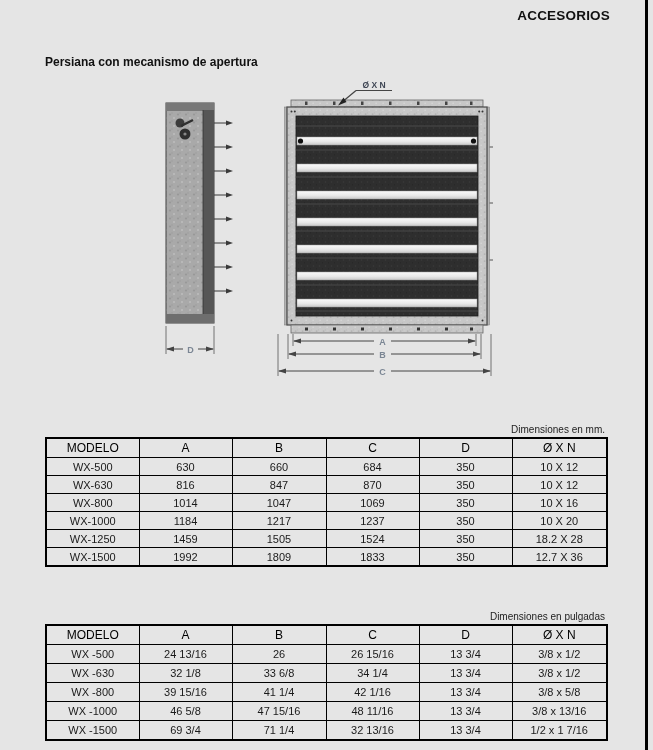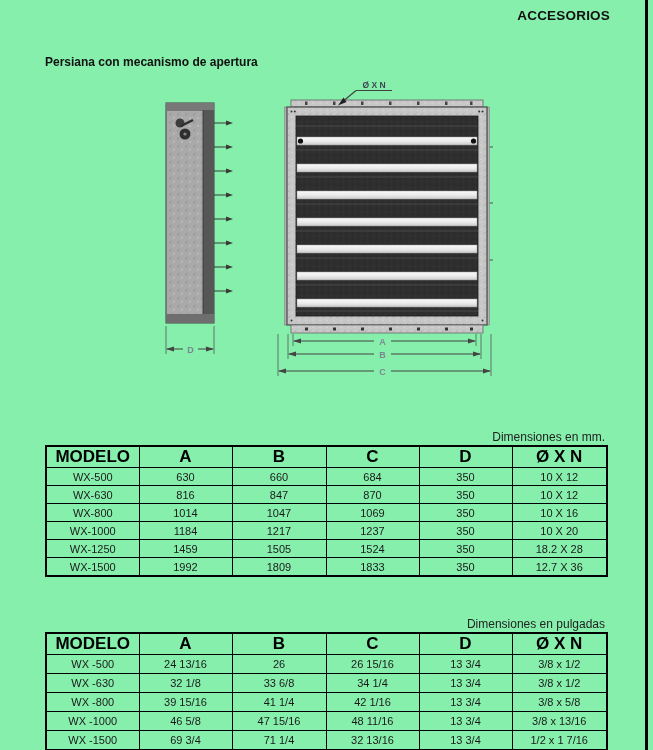--- a/index.html
+++ b/index.html
@@ -1,41 +1,41 @@
 <!DOCTYPE html>
 <html><head>
 <meta charset="utf-8">
 <style>
   html,body{margin:0;padding:0;background:#ffffff;}
   #page{
-    position:relative;width:653px;height:750px;background:#86efac;overflow:hidden;
+    position:relative;width:653px;height:750px;background:#e5e5e5;overflow:hidden;
     font-family:"Liberation Sans","DejaVu Sans",sans-serif;color:#000;
   }
   .right-rule{position:absolute;left:645px;top:0;width:3px;height:750px;background:#000;}
   .hdr{
     position:absolute;top:8px;right:43px;font-size:13.5px;font-weight:bold;
     letter-spacing:.2px;color:#111;
   }
   .ttl{
     position:absolute;top:55px;left:45px;font-size:12px;font-weight:bold;color:#111;
   }
   .drawing{position:absolute;left:0;top:0;width:653px;height:410px;}
   .tbl-wrap{position:absolute;left:45px;width:561px;}
   .tbl-cap{
-    text-align:right;font-size:12px;color:#222;margin:16px 1px 2px 0;line-height:11px;
+    text-align:right;font-size:10px;color:#222;margin:8px 1px 2px 0;line-height:11px;
   }
   table.dim{
     border-collapse:collapse;table-layout:fixed;width:561px;
     border:2px solid #000;font-size:11px;
   }
   table.dim th,table.dim td{
     border:1px solid #000;text-align:center;vertical-align:middle;
     padding:0;white-space:nowrap;overflow:hidden;color:#1a1a1a;
   }
-  table.dim th{font-weight:bold;font-size:17px;color:#000;}
+  table.dim th{font-weight:normal;font-size:12px;color:#000;}
   #mm-table th{height:18px}  #mm-table td{height:17px}
   #in-table th{height:18px}  #in-table td{height:18px}
   svg text{font-family:"Liberation Sans","DejaVu Sans",sans-serif;}
   .dimlab{fill:#7b8694;font-size:9px;font-weight:bold;}
   .holelab{fill:#3f4654;font-size:8.5px;font-weight:bold;}
 </style>
 </head>
 <body>
 
 <div id="page">

